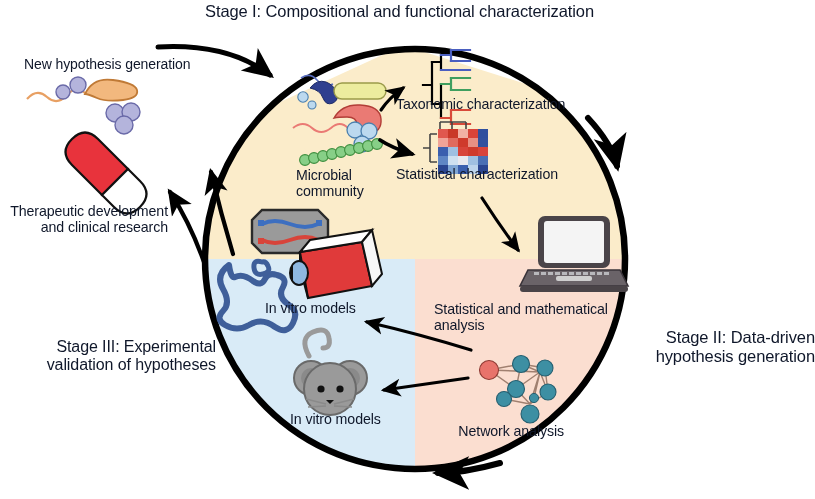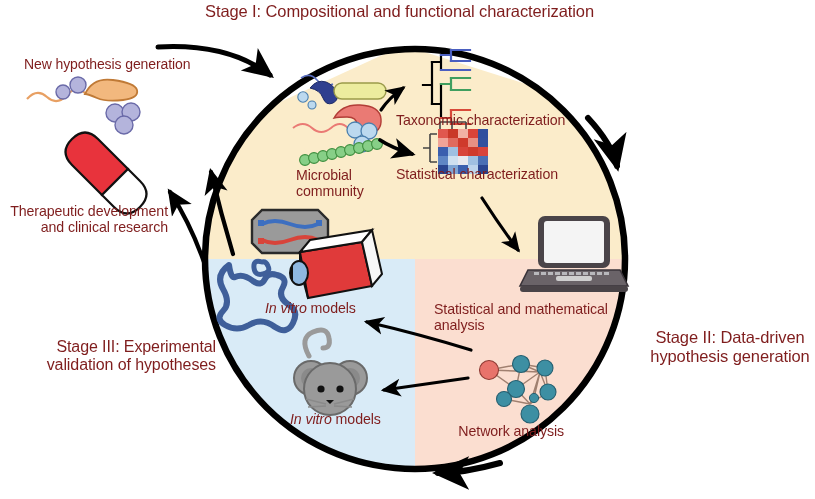--- a/index.html
+++ b/index.html
@@ -10,38 +10,38 @@
     position:relative;
     overflow:hidden;
     color:#111111;
   }
   #stage{
     position:absolute;left:0;top:0;width:815px;height:499px;
   }
   .lbl{
     position:absolute;
     font-family:"Liberation Sans", sans-serif;
-    color:#7f1d1d;
+    color:#0f172a;
     line-height:1.14;
     white-space:pre-line;
     letter-spacing:-0.1px;
   }
   .t-stage1{ left:205px; top:2px; font-size:16.5px; }
   .t-newhyp{ left:24px; top:57px; font-size:14px; }
   .t-therap{ left:0px;  top:203px; font-size:14.2px; width:168px; text-align:right; }
   .t-stage3{ left:8px;  top:338px; font-size:16px; width:208px; text-align:right; }
-  .t-stage2{ left:645px;top:328px; font-size:16.5px; width:170px; text-align:center; }
-  .t-taxo{ left:396px; top:112px; font-size:14.2px; }
+  .t-stage2{ left:645px;top:328px; font-size:16.5px; width:170px; text-align:right; }
+  .t-taxo{ left:396px; top:96px; font-size:14.2px; }
   .t-func{ left:396px; top:166px; font-size:14.2px; }
   .t-micro{ left:296px; top:167px; font-size:14.2px; width:108px; text-align:left; }
   .t-stat{ left:434px; top:301px; font-size:14.2px; width:196px; }
   .t-net{ left:444px; top:423px; font-size:14.2px; width:120px; text-align:right; }
   .t-vitro{ left:265px; top:300px; font-size:14.2px; }
   .t-vivo{  left:290px; top:411px; font-size:14.2px; }
-  .it{ font-style:italic; }
+  .it{ }
 </style>
 </head>
 <body>
 
 <svg id="stage" viewBox="0 0 815 499" width="815" height="499">
 
   <defs>
     <marker id="ah" markerWidth="7" markerHeight="7" refX="5.2" refY="3.1" orient="auto" markerUnits="strokeWidth">
       <path d="M0,0.3 L6.2,3.1 L0,5.9 L1.6,3.1 Z" fill="#000"></path>
     </marker>

